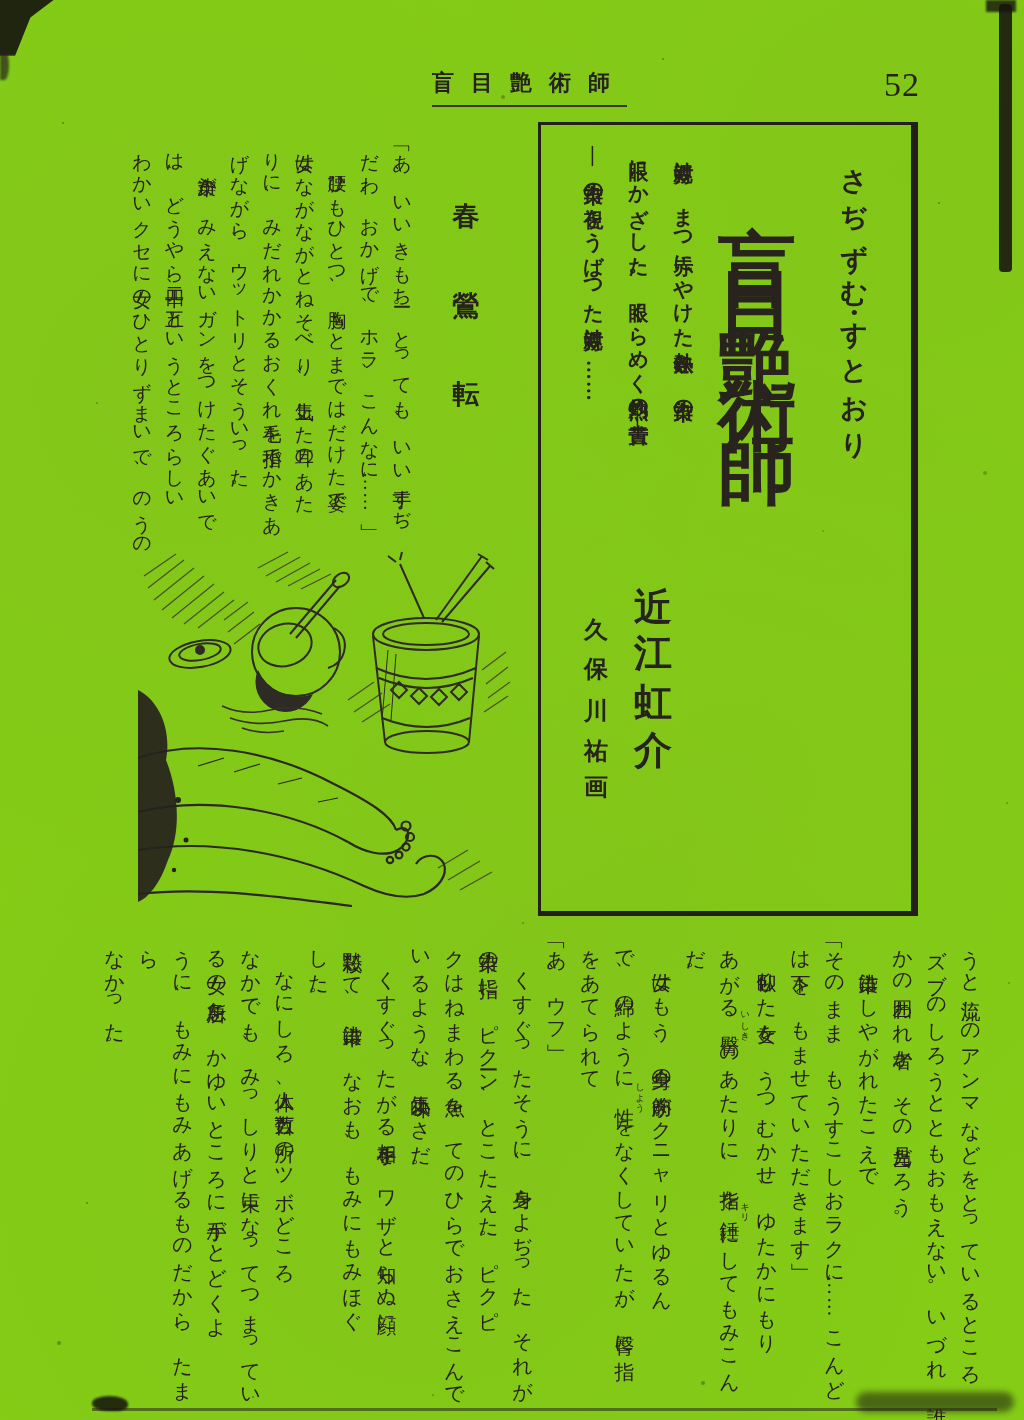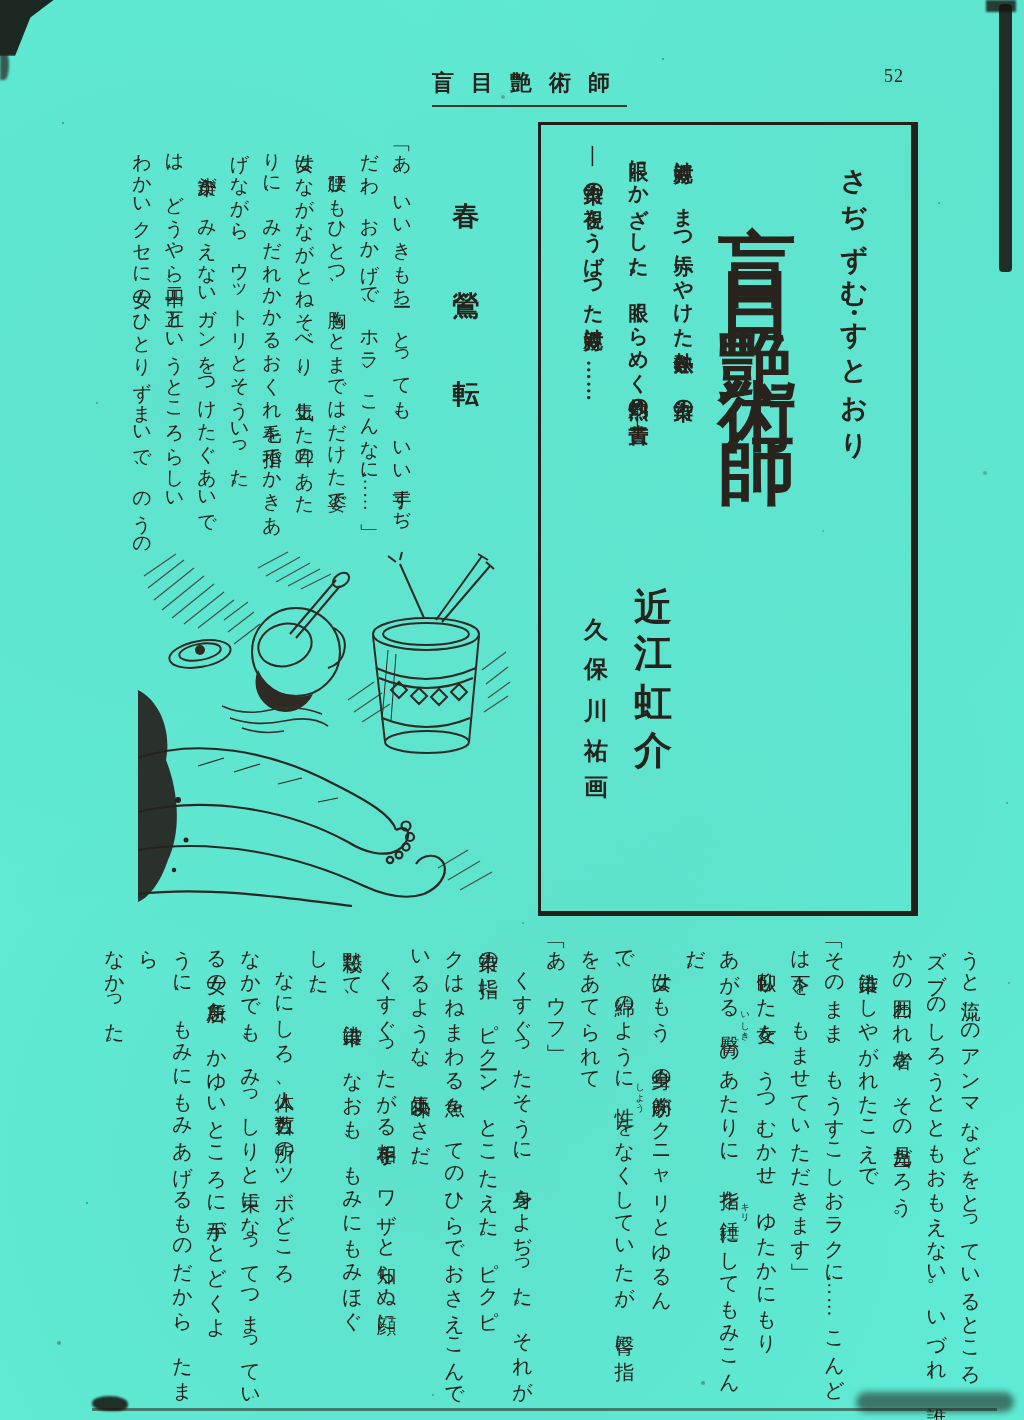--- a/index.html
+++ b/index.html
@@ -1,36 +1,36 @@
 <!DOCTYPE html>
 <html lang="ja"><head>
 <meta charset="utf-8">
 <style>
   html,body{margin:0;padding:0;background:#6e6a63;}
   .page{
     position:relative;width:1024px;height:1420px;margin:0 auto;
-    background:#5eead4;overflow:hidden;
+    background:#84cc16;overflow:hidden;
     font-family:"Liberation Serif","DejaVu Serif",serif;
     color:#26221c;
   }
   .page::before{
     content:"";position:absolute;inset:0;pointer-events:none;
     background:
       radial-gradient(circle at 18% 28%, rgba(110,100,85,.06), transparent 42%),
       radial-gradient(circle at 72% 55%, rgba(110,100,85,.05), transparent 46%),
       radial-gradient(circle at 42% 82%, rgba(95,88,72,.06), transparent 40%),
       radial-gradient(circle at 88% 12%, rgba(95,88,72,.05), transparent 35%);
   }
   
   .running-header{
     position:absolute;left:432px;top:68px;font-size:22px;font-weight:700;
     letter-spacing:17px;padding-bottom:7px;border-bottom:2px solid #3a352c;
     white-space:nowrap;
   }
-  .page-number{position:absolute;left:884px;top:66px;font-size:18px;letter-spacing:1px;}
+  .page-number{position:absolute;left:884px;top:66px;font-size:34px;letter-spacing:1px;}
   
   .title-box{
     position:absolute;left:538px;top:122px;width:380px;height:794px;
     border:3px solid #231f19;border-right-width:7px;border-bottom-width:5px;
     box-sizing:border-box;
   }
   .genre-label{
     position:absolute;left:836px;top:150px;font-size:27px;font-weight:700;
     letter-spacing:6px;writing-mode:vertical-rl;
   }

